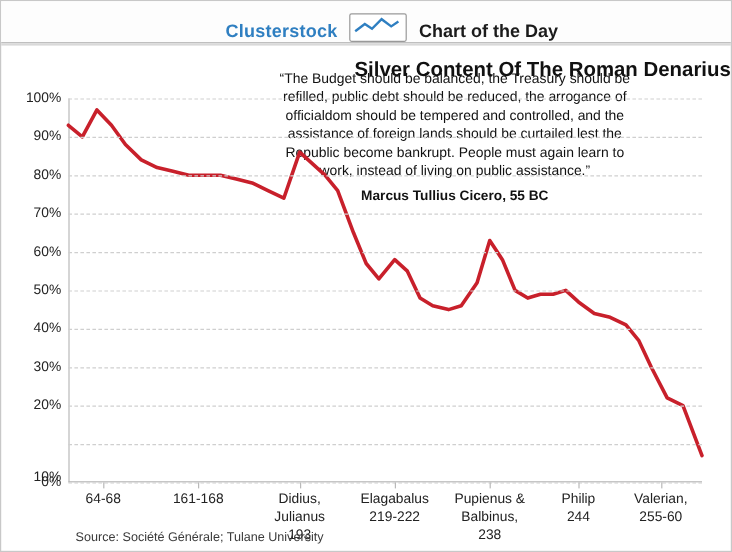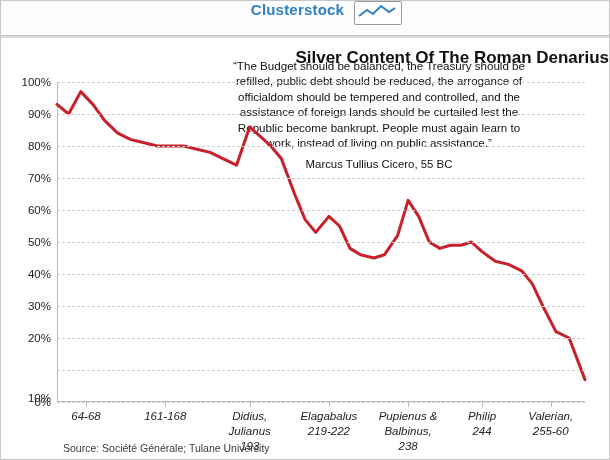--- a/index.html
+++ b/index.html
@@ -21,21 +21,21 @@
     border: 1px solid #c8c8c8;
     background: #ffffff;
   }
   
   .header {
     position: relative;
     height: 34px;
     border-bottom: 1px solid #bfbfbf;
     background: #fdfdfd;
     display: flex;
-    align-items: flex-start;
+    align-items: flex-end;
     justify-content: center;
     gap: 10px;
     padding-left: 43px;
   }
   .brand {
     color: #2f7fc1;
     font-size: 15px;
     font-weight: bold;
     letter-spacing: 0.2px;
   }
@@ -111,21 +111,20 @@
     position: absolute;
     top: 100%;
     transform: translateX(-50%);
     margin-top: 7px;
     font-size: 11.5px;
     color: #222;
     text-align: center;
     line-height: 15px;
     white-space: pre-line;
     width: 92px;
-    font-style: italic;
   }
   .xtick-mark {
     position: absolute;
     top: 100%;
     width: 0;
     height: 5px;
     border-left: 1px solid #b9b9b9;
   }
   svg.series {
     position: absolute;
@@ -138,21 +137,21 @@
     left: 232px;
     top: 22px;
     width: 292px;
     text-align: center;
     font-size: 11.6px;
     line-height: 15.4px;
     color: #111;
   }
   .quote-attrib {
     margin-top: 7px;
-    font-weight: normal;
+    font-weight: bold;
     font-size: 11.4px;
     color: #111;
   }
   .source {
     position: absolute;
     left: 62px;
     bottom: 6px;
     font-size: 10.5px;
     color: #3a3a3a;
   }
@@ -162,20 +161,21 @@
 
 <div id="page">
 
   <div class="header">
     <span class="brand">Clusterstock</span>
     <span class="header-logo">
       <svg width="44" height="20" viewBox="0 0 44 20">
         <polyline points="4,14 12,8 18,12 26,4 34,10 40,6" fill="none" stroke="#2f7fc1" stroke-width="2"></polyline>
       </svg>
     </span>
+    <span class="header-title">Chart of the Day</span>
     <div class="header-divider"></div>
   </div>
 
   <div class="chart-wrap">
     <div class="chart-title">Silver Content Of The Roman Denarius</div>
 
     <div class="quote">
       <span>“The Budget should be balanced, the Treasury should be refilled, public debt should be reduced, the arrogance of officialdom should be tempered and controlled, and the assistance of foreign lands should be curtailed lest the Republic become bankrupt. People must again learn to work, instead of living on public assistance.”</span>
       <div class="quote-attrib">Marcus Tullius Cicero, 55 BC</div>
     </div>

